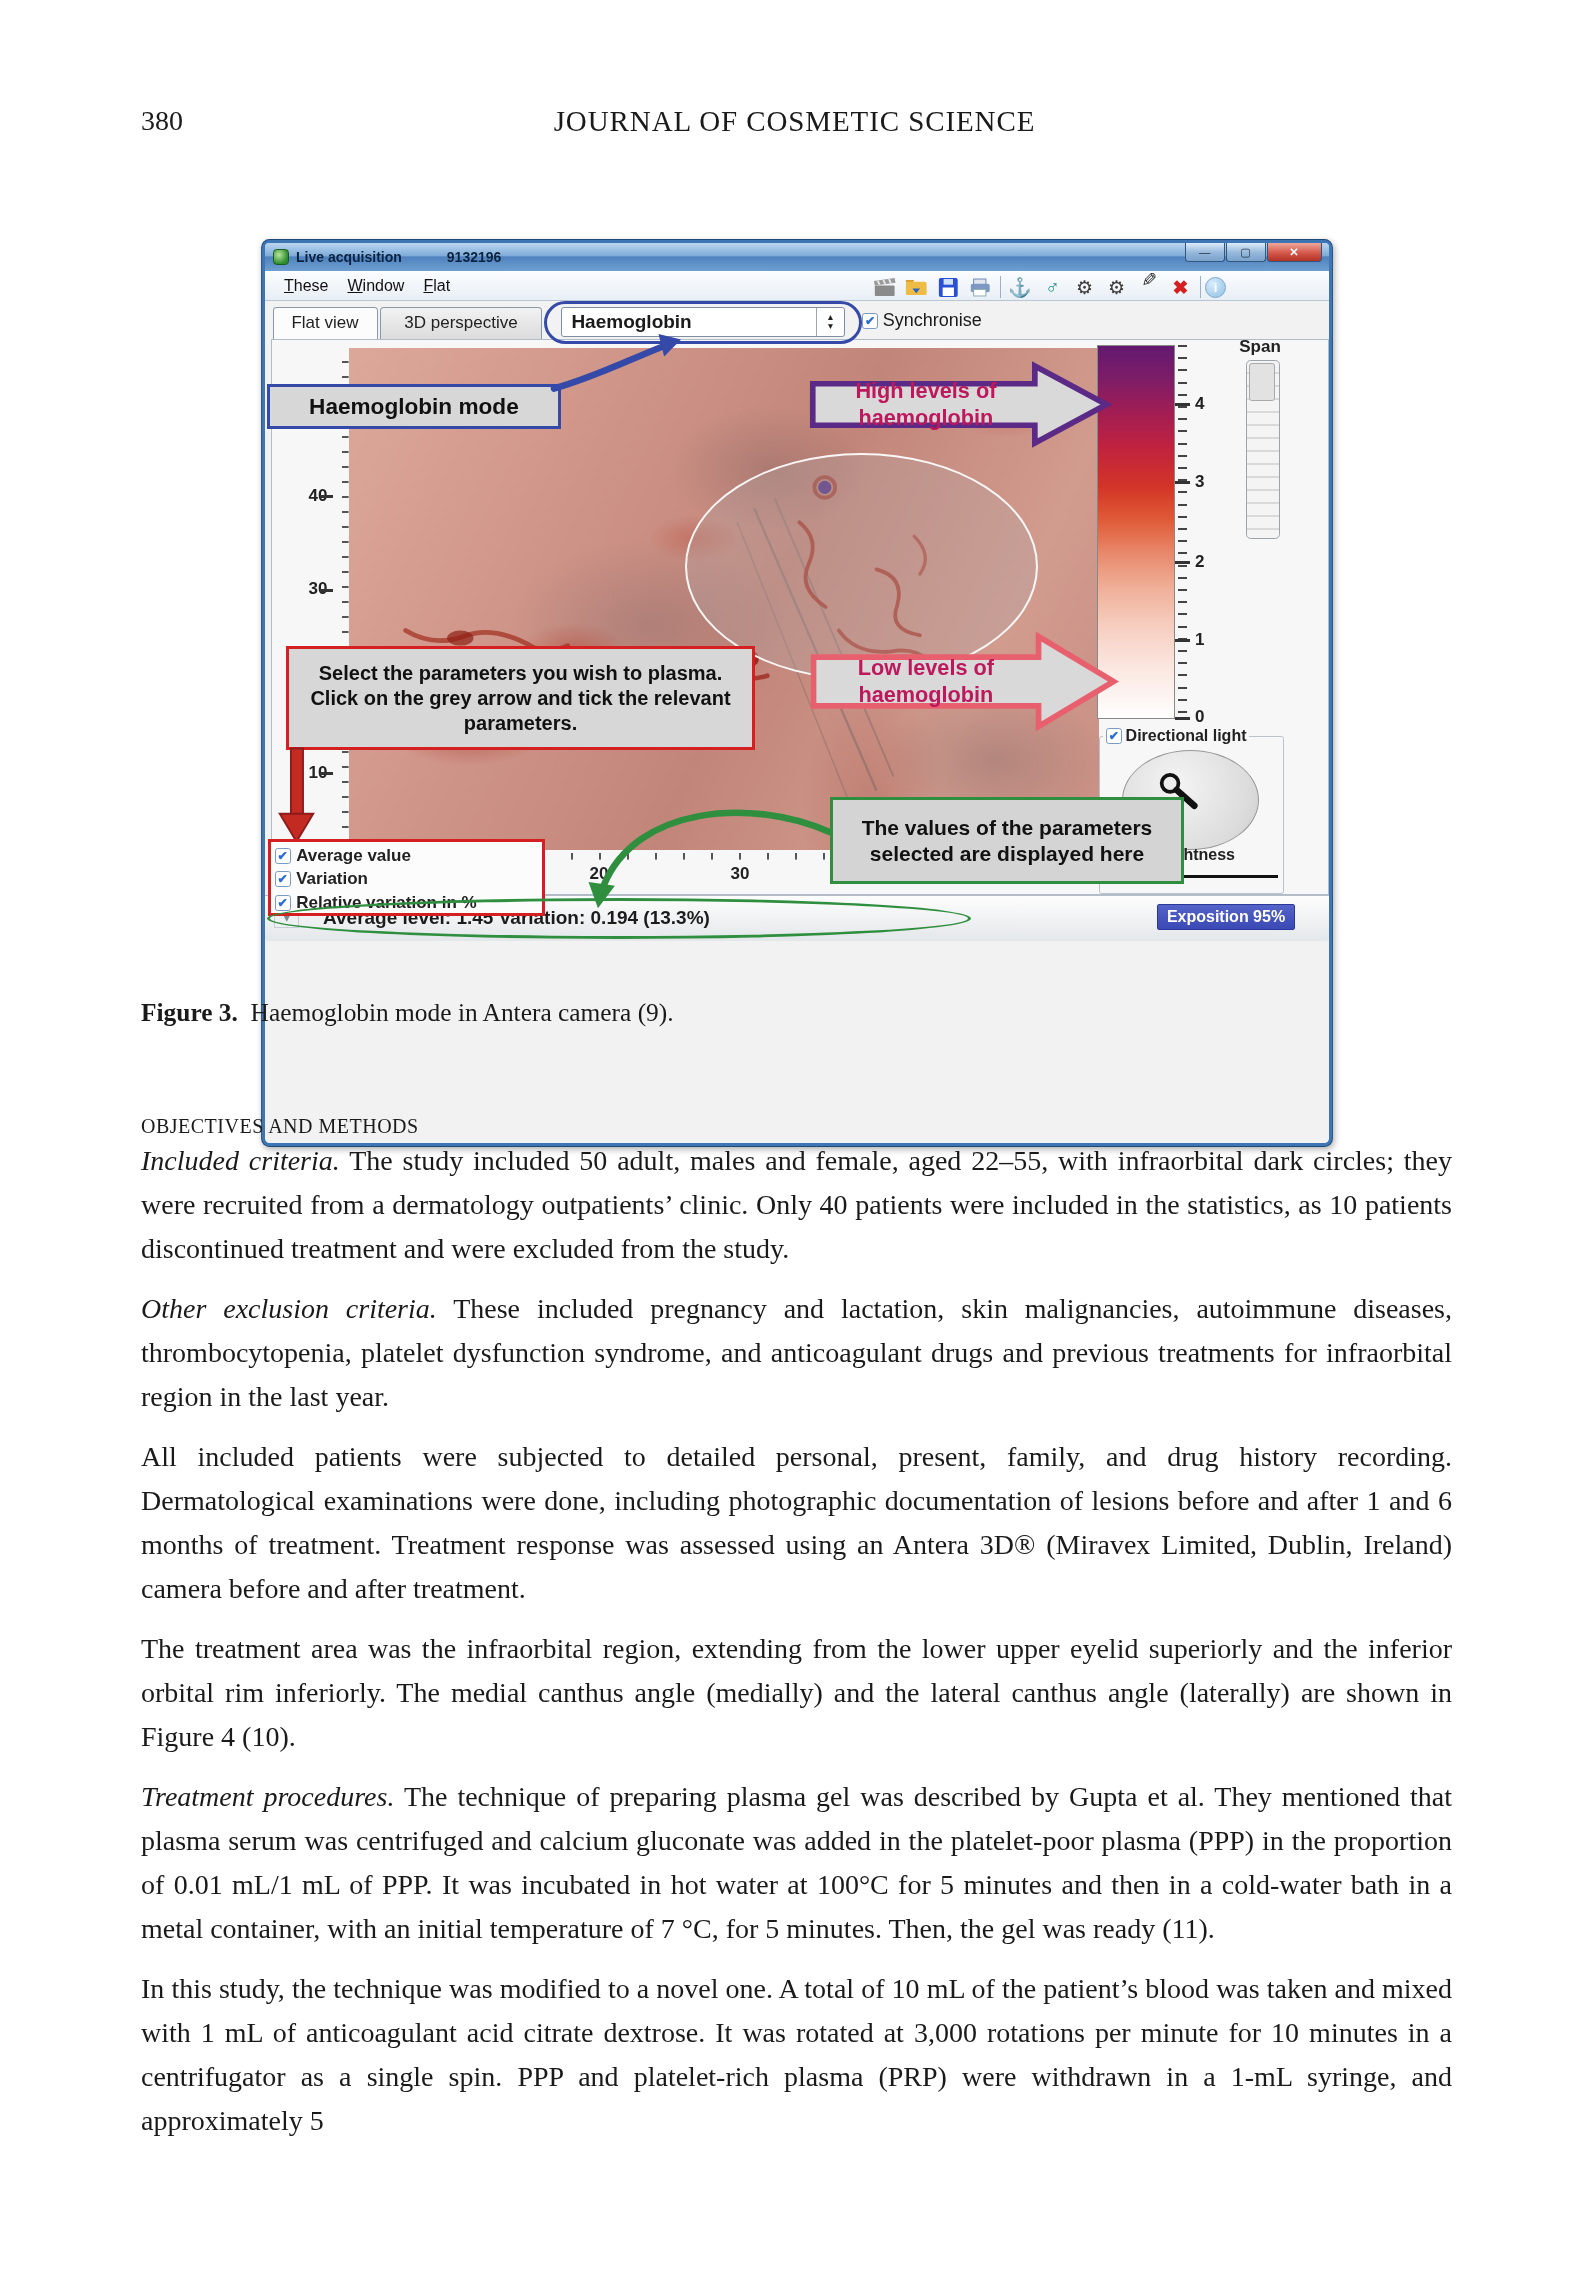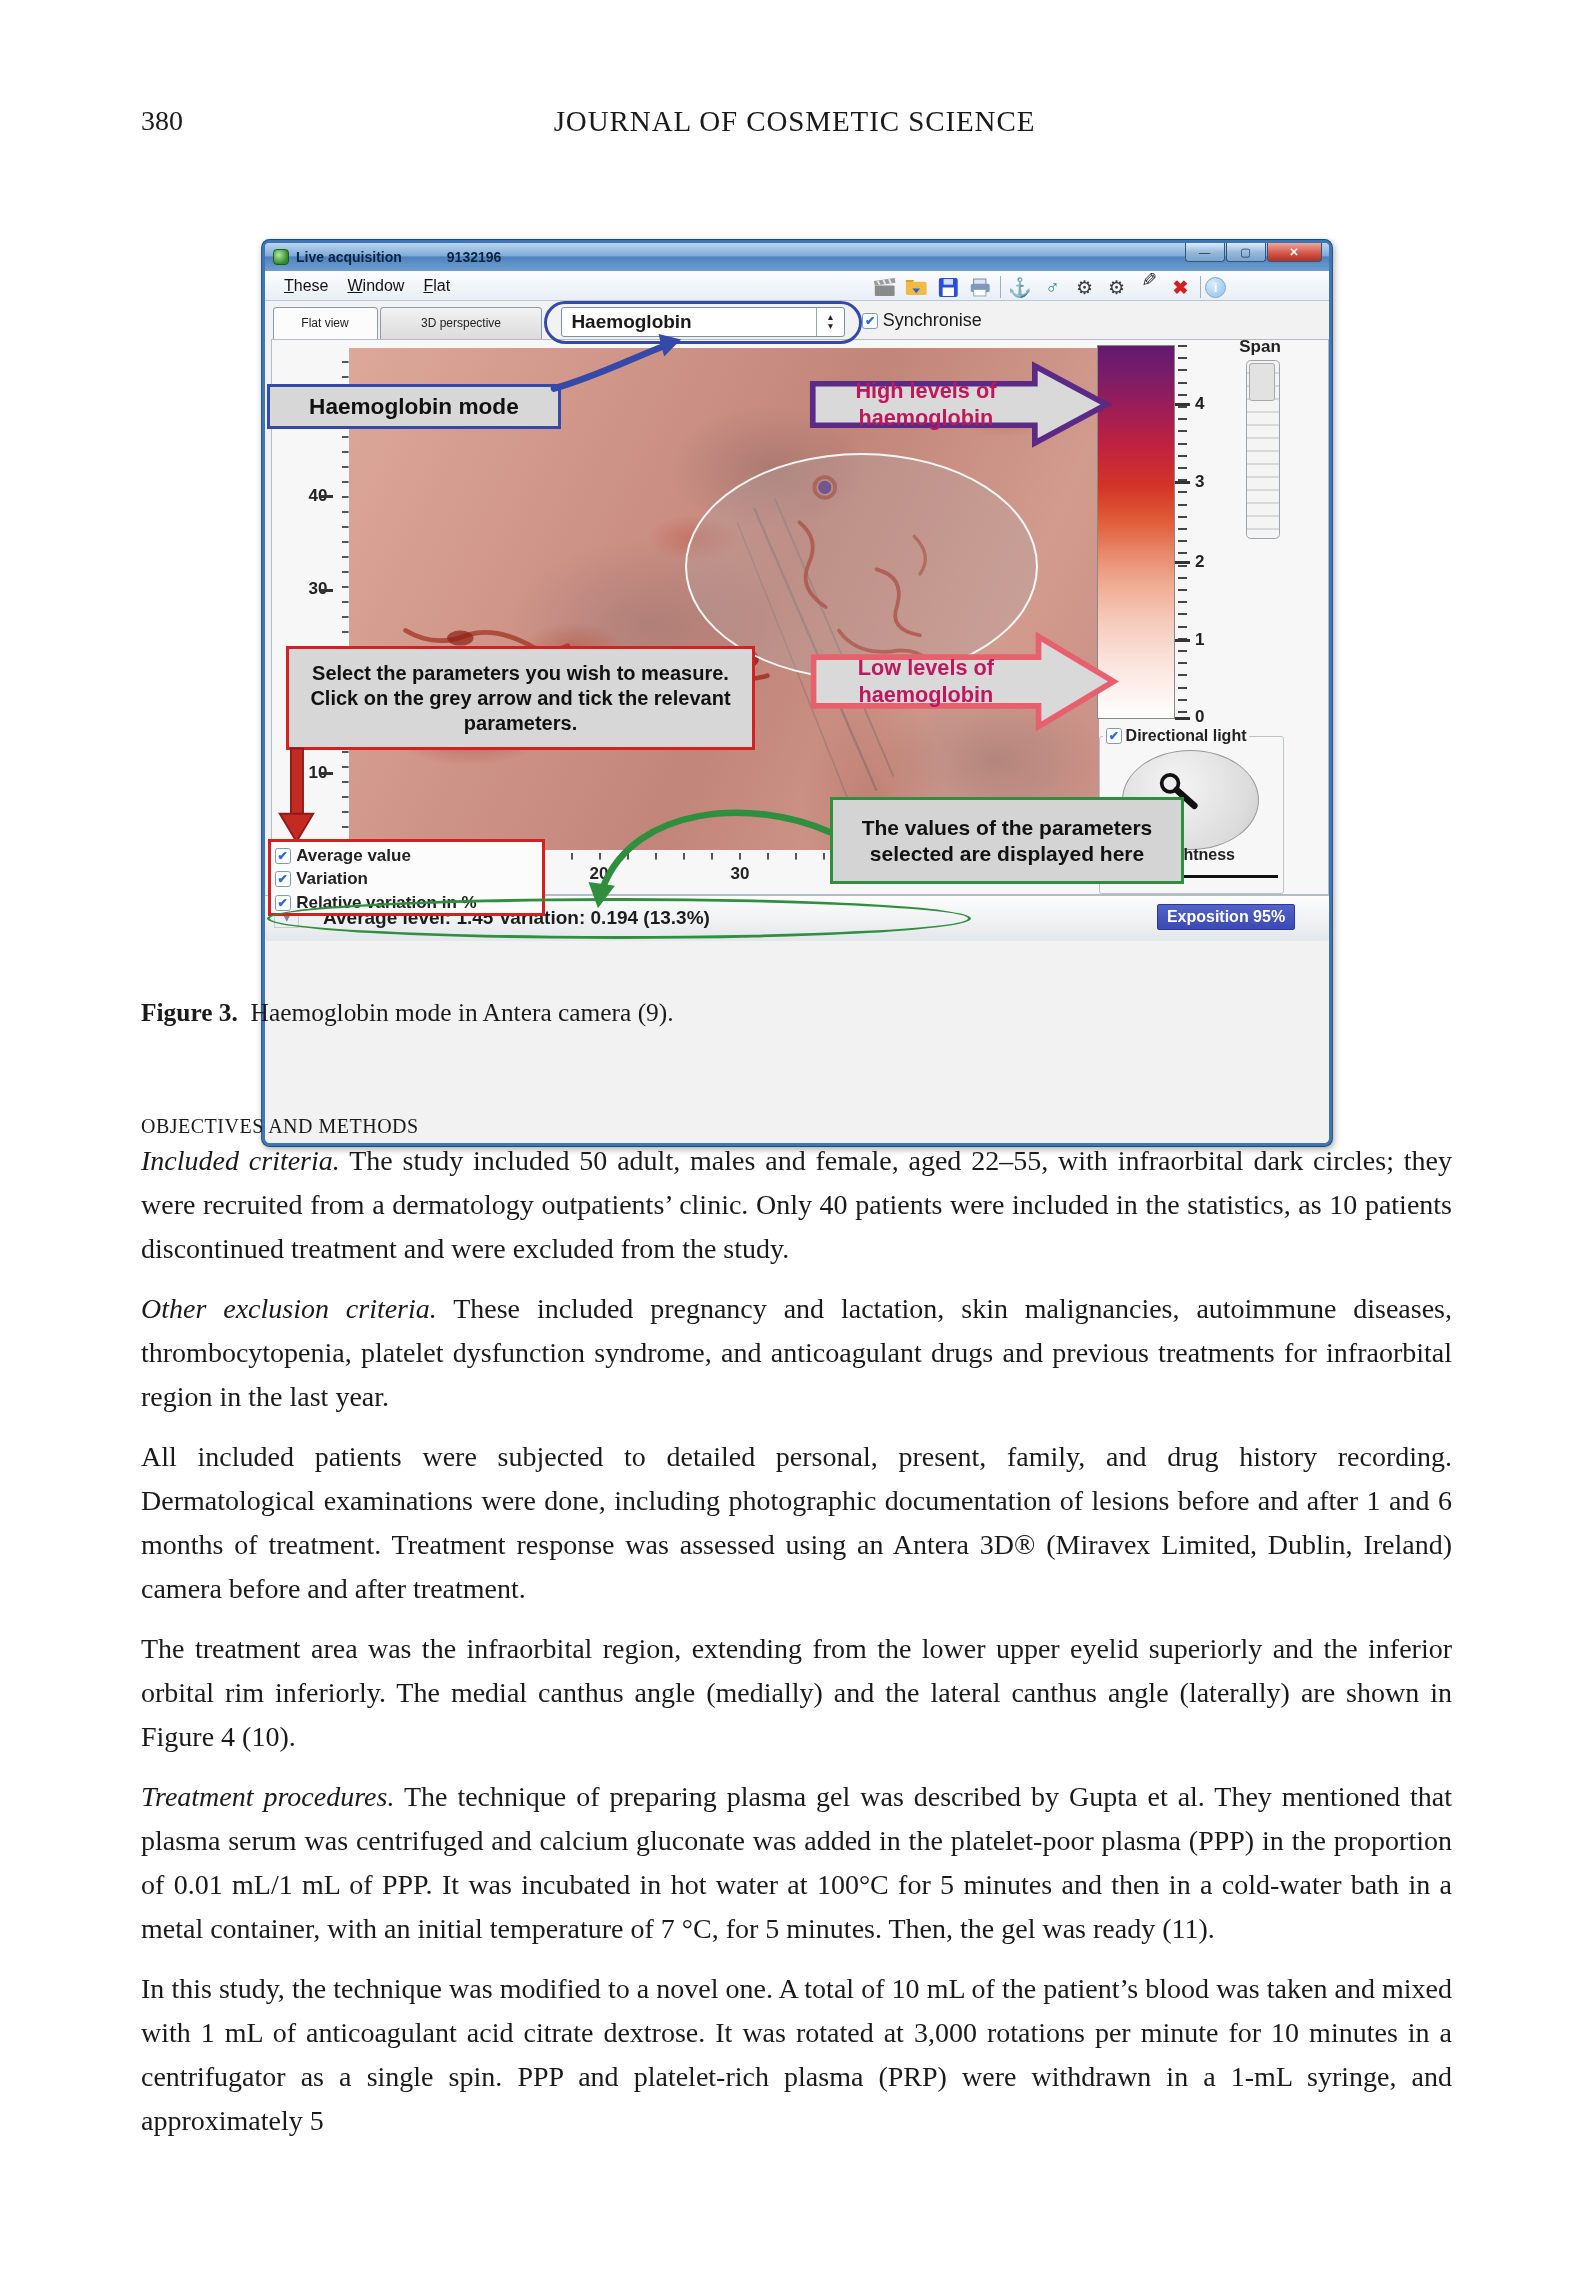--- a/index.html
+++ b/index.html
@@ -45,21 +45,21 @@
   .glyph-male { color:#1f8f85; font-weight:bold; }
   .glyph-gear { color:#3a3a3a; }
   .glyph-pen { color:#2a2a2a; transform:rotate(90deg); display:inline-block; }
   .glyph-x { color:#d42020; font-weight:bold; }
   .glyph-info { width:21px; height:21px; border-radius:50%; background:radial-gradient(circle at 35% 30%, #d8ecfa, #8fc0e8);
                 color:#fff; font-size:13px; font-weight:bold; display:flex; align-items:center; justify-content:center;
                 border:0.9px solid #7aa8cc; }
 
   .w-tabrow { position:absolute; left:0; top:58px; width:100%; height:38px; }
   .tab { position:absolute; top:5.6px; height:32px; display:flex; align-items:center; justify-content:center;
-         font-size:12px; color:#222; border:0.9px solid #8a99a8; border-bottom:none;
+         font-size:17px; color:#222; border:0.9px solid #8a99a8; border-bottom:none;
          border-radius:3.8px 3.8px 0 0; background:linear-gradient(#f2f2f2,#dcdcdc); }
   .tab.active { background:#fcfcfc; z-index:2; font-weight:normal; }
   .combo { position:absolute; left:296px; top:5.6px; width:284px; height:30px; background:#fff;
            border:1.9px solid #7e8ea0; border-radius:2.8px; display:flex; align-items:center; }
   .combo-value { font-size:19px; font-weight:bold; padding-left:9.4px; flex:1; }
   .combo-spinner { width:28px; height:100%; border-left:0.9px solid #9aa; display:flex; flex-direction:column;
                    align-items:center; justify-content:center; font-size:8.5px; line-height:8.5px; color:#222; }
   .ellipse-blue { position:absolute; left:279px; top:0px; width:318px; height:43px;
                   border:3.8px solid #3449a8; border-radius:26px; z-index:4; pointer-events:none; }
   .sync { position:absolute; left:597px; top:9.4px; display:flex; align-items:center; }
@@ -344,21 +344,21 @@
       <span class="txt">High levels of haemoglobin</span>
     </div>
 
     <div class="arrow-callout" style="left:544px; top:386px; width:311px; height:105px;">
       <svg width="311" height="105" viewBox="0 0 330 112">
         <polygon points="4,30 244,30 244,8 324,56 244,104 244,82 4,82" fill="#d9d9d9" stroke="#e8606e" stroke-width="6"></polygon>
       </svg>
       <span class="txt">Low levels of haemoglobin</span>
     </div>
 
-    <div class="ann-box select-box">Select the parameters you wish to measure. Click on the grey arrow and tick the relevant parameters.</div>
+    <div class="ann-box select-box">Select the parameters you wish to plasma. Click on the grey arrow and tick the relevant parameters.</div>
     <svg class="svg-arrow" style="left:11.3px; top:505px; width:41px; height:96px;" viewBox="0 0 44 102">
       <rect x="16" y="0" width="13" height="72" fill="#c22a22" stroke="#8e1b1b" stroke-width="2"></rect>
       <polygon points="4,70 40,70 22,100" fill="#c22a22" stroke="#8e1b1b" stroke-width="2"></polygon>
     </svg>
 
     <div class="params">
       <div class="param-row">
         <span class="cb">✔</span>
         <span class="param-label">Average value</span>
       </div>

